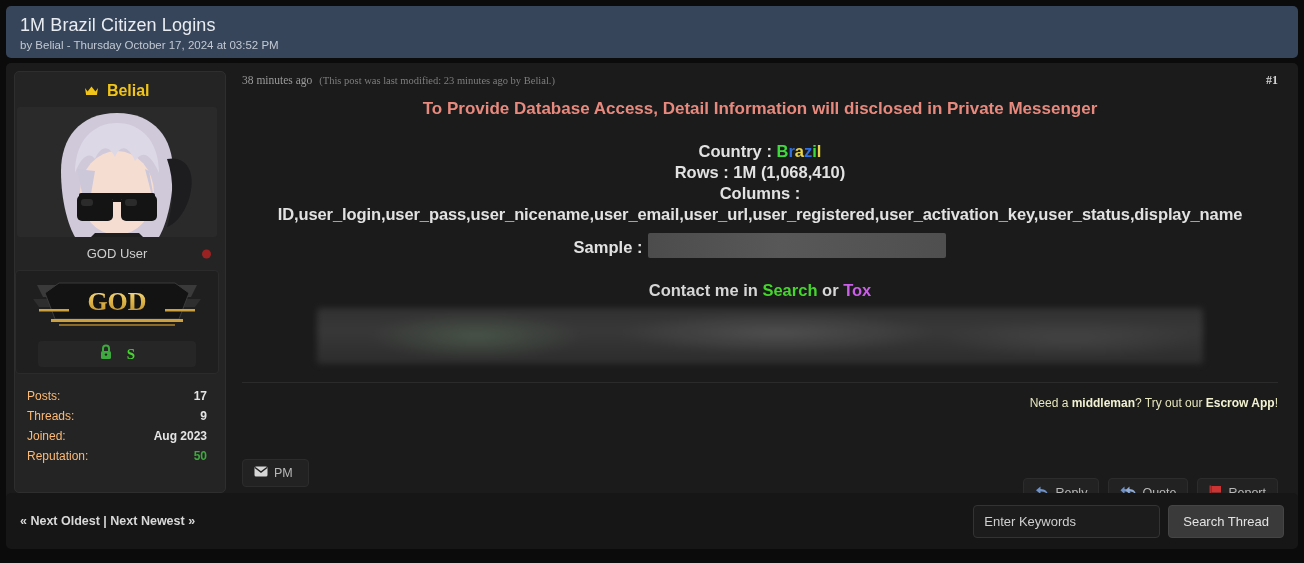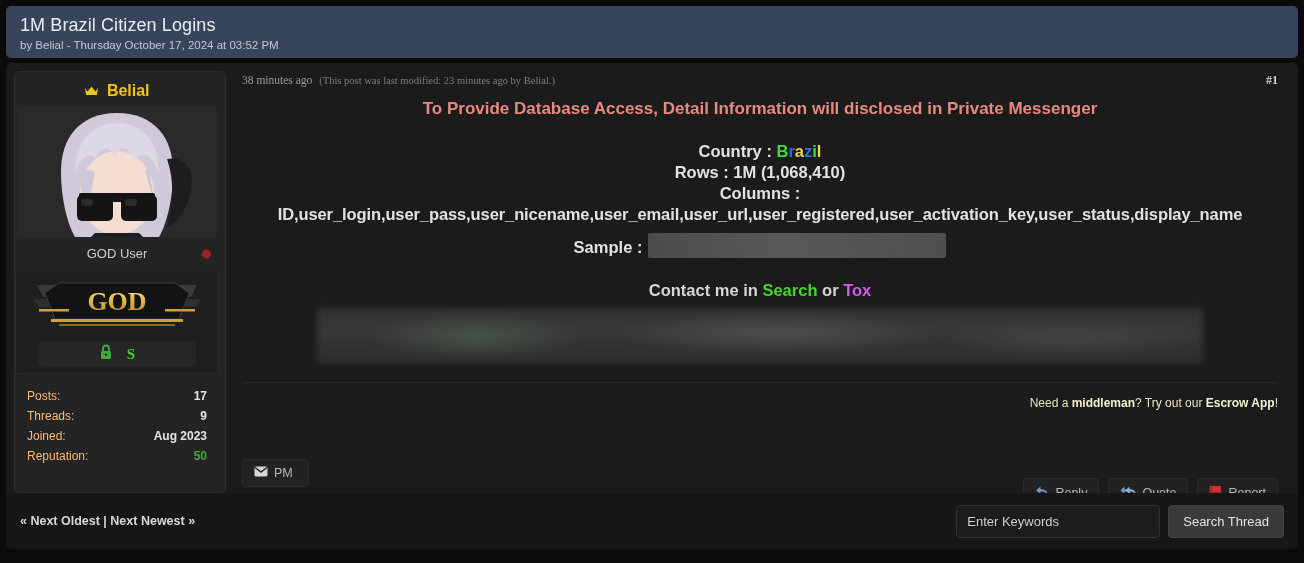--- a/index.html
+++ b/index.html
@@ -263,21 +263,21 @@
     height: 56px;
     background: #161616;
     border-radius: 5px;
     display: flex;
     align-items: center;
     padding: 0 14px;
   }
   .nav-links { color: #d8d8d8; font-size: 12.5px; font-weight: bold; }
   .search-group { margin-left: auto; display: flex; gap: 8px; align-items: center; }
   .search-input {
-    width: 204px;
+    width: 187px;
     background: #1c1c1c;
     border: 1px solid #333;
     border-radius: 4px;
     color: #cfcfcf;
     font-size: 13px;
     padding: 8px 10px;
     outline: none;
     font-family: "Liberation Sans", sans-serif;
   }
   .search-input::placeholder { color: #cfcfcf; }

